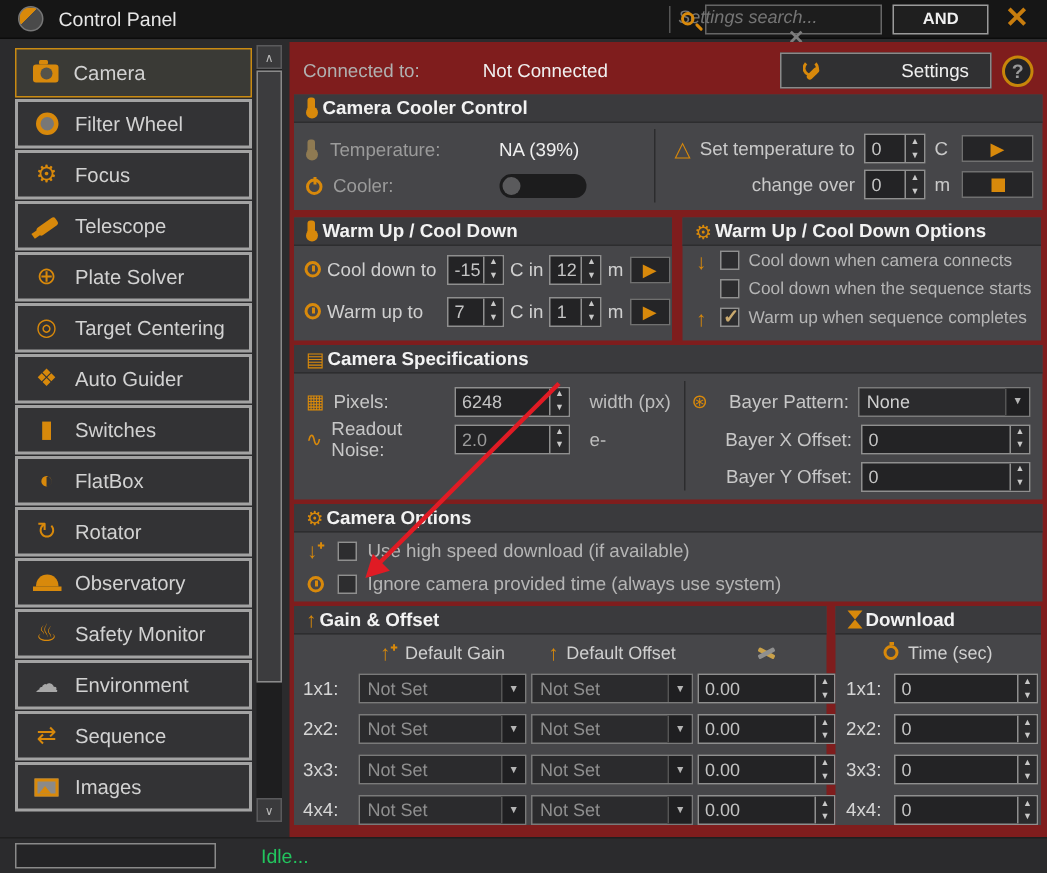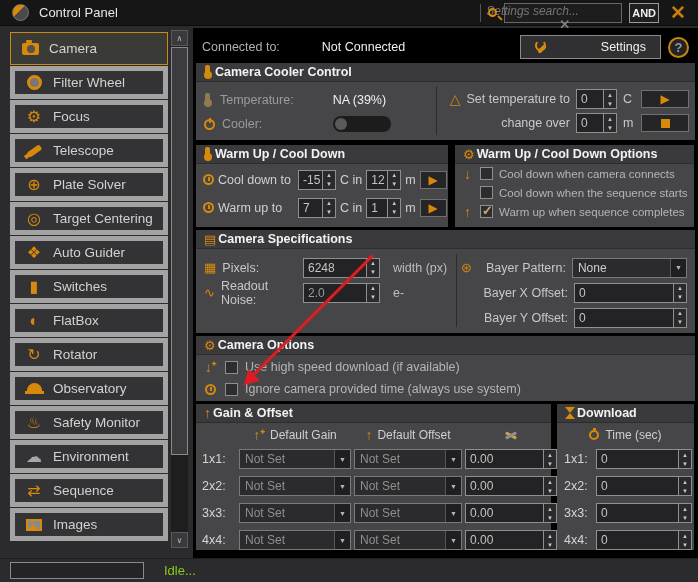--- a/index.html
+++ b/index.html
@@ -10,26 +10,26 @@
   #titlebar{position:absolute;left:0;top:0;width:698px;height:26px;background:#161616;display:flex;align-items:center;border-bottom:1px solid #0c0c0c;}
   .logo{width:17px;height:17px;border-radius:50%;margin-left:12px;background:linear-gradient(135deg,#d8890b 42%,#4a4a4a 42%);border:1px solid #777;}
   .win-title{color:#e6e6e6;font-size:13px;margin-left:10px;}
   .tb-right{margin-left:auto;display:flex;align-items:center;gap:7px;padding-right:8px;}
   .vdiv{width:1px;height:18px;background:#555;}
   .search-ic{width:9px;height:9px;border:2px solid #d8890b;border-radius:50%;position:relative;}
   .search-ic::after{content:"";position:absolute;left:7px;top:7px;width:6px;height:2px;background:#d8890b;transform:rotate(45deg);border-radius:1px;}
   .search-box{display:flex;align-items:center;background:#1d1d1d;border:1px solid #666;height:20px;width:118px;padding:0 2px 0 5px;flex-direction:column;}
   .search-box input{flex:1;min-width:0;background:transparent;border:none;outline:none;color:#8f8f8f;font-style:italic;font-size:12px;}
   .search-clear{color:#7d7d7d;font-weight:bold;font-size:13px;line-height:1;padding:0 2px;cursor:default;}
-  .and-btn{border:1px solid #9a9a9a;background:#1f1f1f;color:#f0f0f0;font-weight:bold;font-size:11px;padding:3px 2px;}
+  .and-btn{border:1px solid #9a9a9a;background:#1f1f1f;color:#f0f0f0;font-weight:bold;font-size:11px;padding:3px 19px;}
   .close-x{color:#c87d0e;font-weight:bold;font-size:19px;line-height:1;padding:0 4px;}
 
   
   #sidebar{position:absolute;left:10px;top:32px;width:158px;}
-  .side-item{height:33px;margin-bottom:1px;background:#333335;display:flex;align-items:center;border:5px solid #a3a3a3;}
+  .side-item{height:33px;margin-bottom:1px;background:#333335;display:flex;align-items:center;border:2px solid #a3a3a3;}
   .side-item.selected{border:1px solid #c98a12;background:#3a3a36;}
   .si{flex:0 0 26px;margin-left:6px;display:flex;align-items:center;justify-content:center;color:#d8890b;}
   .side-label{color:#d2d2d2;font-size:13.5px;margin-left:6px;}
   
   .g{font-size:16px;line-height:1;}
   .cam-ic{width:17px;height:12px;background:#d8890b;border-radius:2px;position:relative;}
   .cam-ic::before{content:"";position:absolute;top:-3px;left:4px;width:6px;height:3px;background:#d8890b;border-radius:1px;}
   .cam-ic::after{content:"";position:absolute;top:2px;left:5px;width:8px;height:8px;border-radius:50%;background:#55534a;}
   .fw-ic{width:15px;height:15px;border-radius:50%;border:3px solid #d8890b;background:#777;}
   .tele-ic{width:15px;height:6px;background:#d8890b;border-radius:2px;transform:rotate(-35deg);position:relative;}
@@ -40,21 +40,21 @@
   .img-ic::after{content:"";position:absolute;left:1px;bottom:0;border-left:4px solid transparent;border-right:4px solid transparent;border-bottom:5px solid #d8890b;}
   .cloud{color:#a8a8a8;}
 
   
   #scrollbar{position:absolute;left:171px;top:30px;width:17px;height:518px;background:#1e1e1f;}
   .sb-btn{position:absolute;left:0;width:17px;height:16px;background:#3a3a3c;border:1px solid #5a5a5c;color:#b8b8b8;font-size:8px;display:flex;align-items:center;justify-content:center;}
   .sb-up{top:0;} .sb-down{bottom:0;}
   .sb-thumb{position:absolute;left:0;top:17px;width:17px;height:408px;background:#3c3c3e;border:1px solid #8a8a8a;}
 
   
-  #content{position:absolute;left:193px;top:28px;width:505px;height:530px;background:#000000;}
+  #content{position:absolute;left:193px;top:28px;width:505px;height:530px;background:#7f1d1d;}
   .section{position:absolute;background:#464649;}
   .sec-head{height:19px;background:#3a3a3d;border-bottom:1px solid #2d2d2f;display:flex;align-items:center;padding-left:8px;gap:2px;}
   .sec-title{color:#f2f2f2;font-weight:bold;font-size:12.5px;}
 
   
   #connrow{position:absolute;left:3px;top:6px;width:499px;height:26px;display:flex;align-items:center;}
   .conn-label{color:#b0b0b0;font-size:12.5px;margin-left:6px;}
   .conn-value{color:#f0f0f0;font-size:12.5px;margin-left:42px;}
   .settings-btn{margin-left:auto;border:1px solid #8a8a8a;background:#303032;height:24px;display:flex;align-items:center;gap:6px;padding:0 14px;}
   .settings-btn span.lbl{color:#efefef;font-size:12.5px;margin-left:48px;}
@@ -153,21 +153,21 @@
 
   
   #sec-dl{left:364px;top:376px;width:137px;height:146px;}
   .dl-colhead{display:flex;align-items:center;justify-content:center;gap:6px;height:24px;color:#cfcfcf;font-size:12px;}
   .dl-row{display:grid;grid-template-columns:30px 96px;column-gap:2px;align-items:center;height:24px;padding-left:7px;margin-bottom:3px;}
   .spin.dlw{width:96px;} .spin.dlw .val{flex:1;}
 
   
   #statusbar{position:absolute;left:0;bottom:0;width:698px;height:24px;background:#2b2b2d;border-top:1px solid #1f1f1f;display:flex;align-items:center;}
   .progress-box{width:134px;height:17px;border:1px solid #8a8a8a;background:#242426;margin-left:10px;}
-  .status-text{color:#84cc16;font-size:13px;margin-left:20px;}
+  .status-text{color:#22c55e;font-size:13px;margin-left:30px;}
 
   
   #arrow{position:absolute;left:373px;top:256px;width:181px;height:0;transform:rotate(135deg);transform-origin:0 0;z-index:50;}
   #arrow .shaft{position:absolute;left:0;top:-1.5px;width:170px;height:3px;background:#e01b24;}
   #arrow .head{position:absolute;right:-2px;top:-8px;border-top:8px solid transparent;border-bottom:8px solid transparent;border-left:15px solid #e01b24;}
 </style>
 </head>
 <body>
 
 <div id="titlebar">

